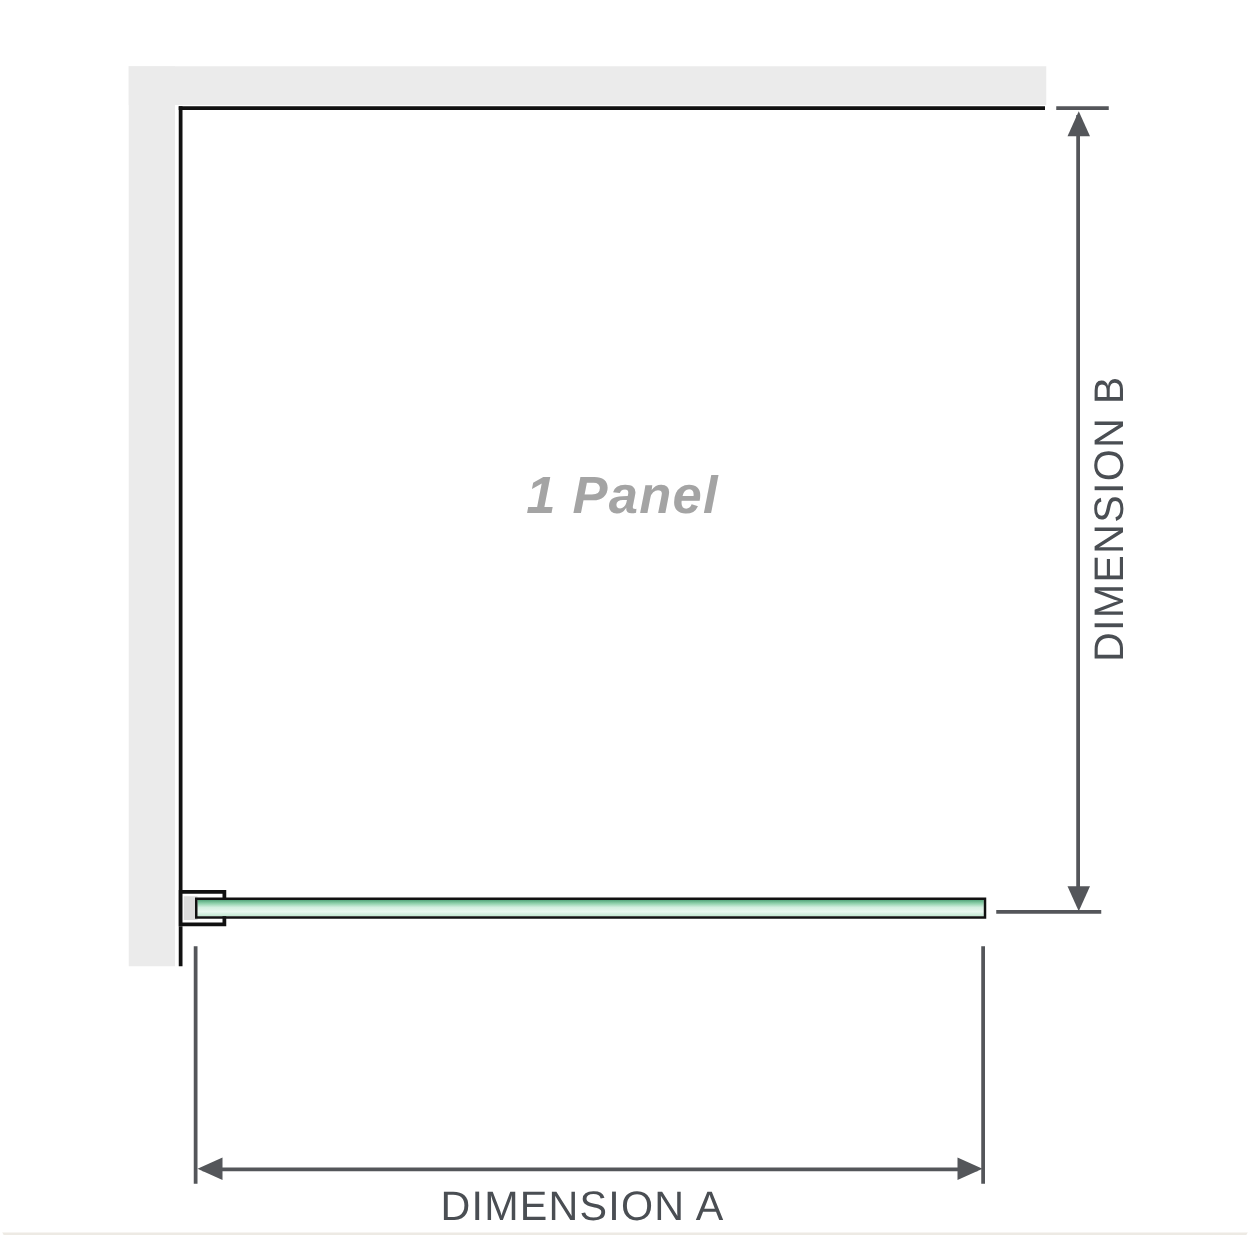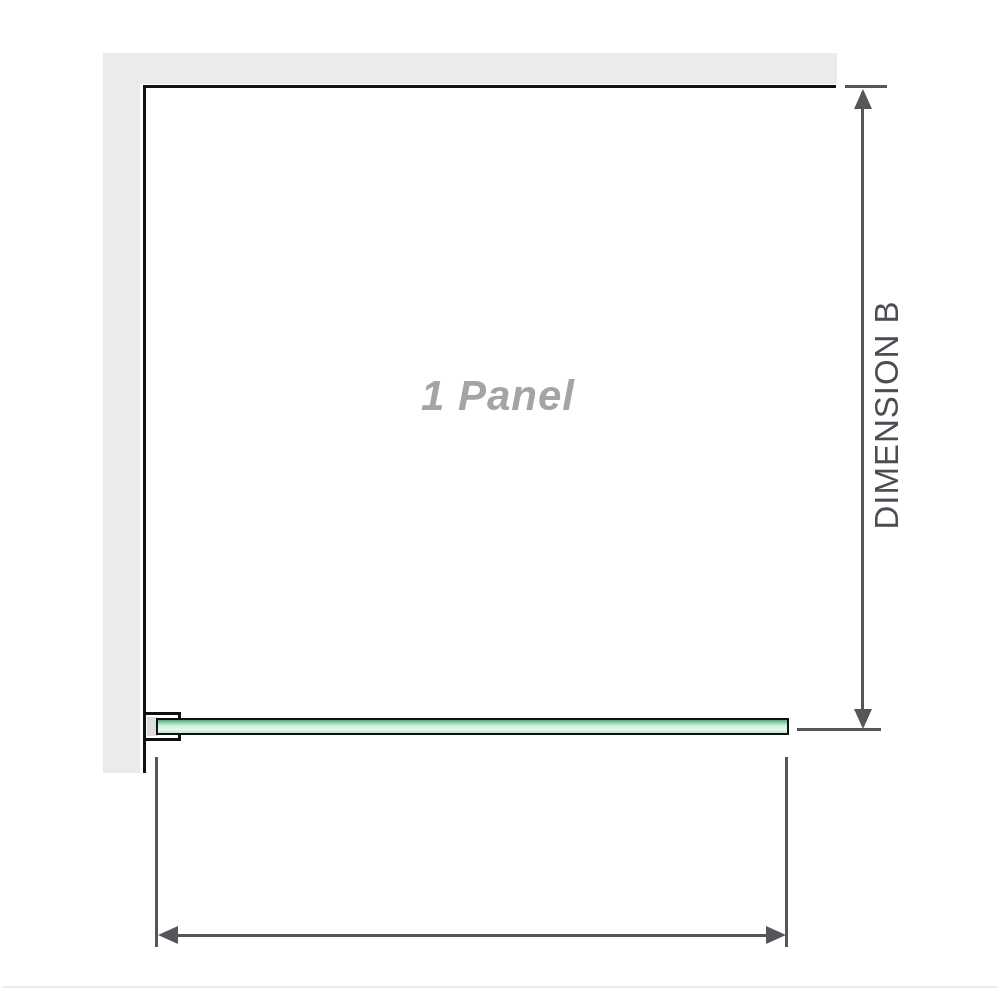--- a/index.html
+++ b/index.html
@@ -144,16 +144,17 @@
   <div id="dimb-line" class="abs dim-line" style="background-color: rgb(84, 86, 90);"></div>
   <div id="dimb-arrow-up" class="abs" style="border-bottom-color: rgb(84, 86, 90);"></div>
   <div id="dimb-arrow-down" class="abs" style="border-top-color: rgb(84, 86, 90);"></div>
   <div id="dimb-label" class="abs dim-label" style="color: rgb(74, 78, 83);">DIMENSION B</div>
 
   <div id="dima-ext-left" class="abs dim-line" style="background-color: rgb(84, 86, 90);"></div>
   <div id="dima-ext-right" class="abs dim-line" style="background-color: rgb(84, 86, 90);"></div>
   <div id="dima-line" class="abs dim-line" style="background-color: rgb(84, 86, 90);"></div>
   <div id="dima-arrow-left" class="abs" style="border-right-color: rgb(84, 86, 90);"></div>
   <div id="dima-arrow-right" class="abs" style="border-left-color: rgb(84, 86, 90);"></div>
+  <div id="dima-label" class="abs dim-label" style="color: rgb(74, 78, 83);">DIMENSION A</div>
 
   <div id="footer-rule" class="abs" style="background-color: rgb(237, 234, 228);"></div>
 
 </div>
 
 </body></html>

